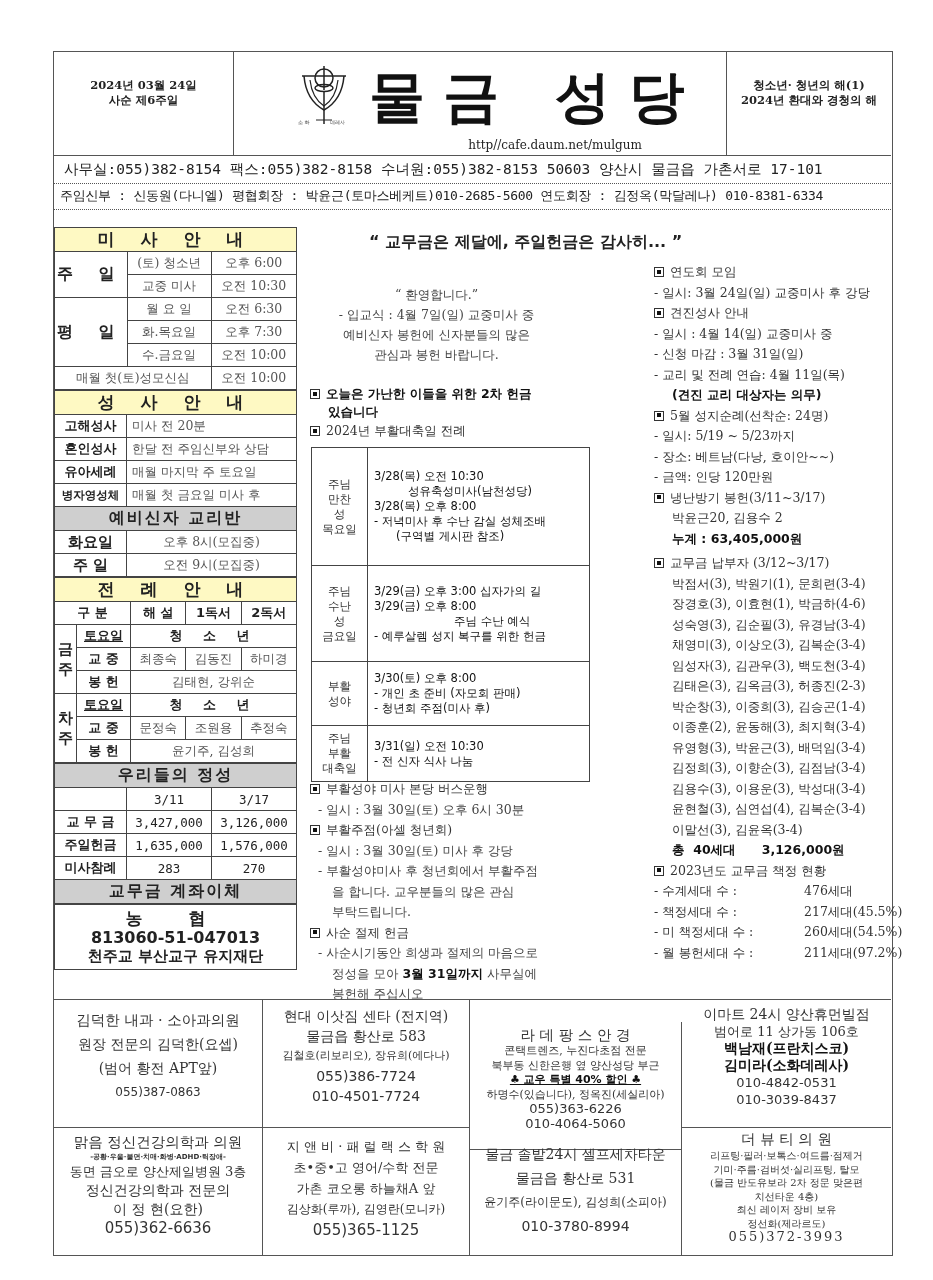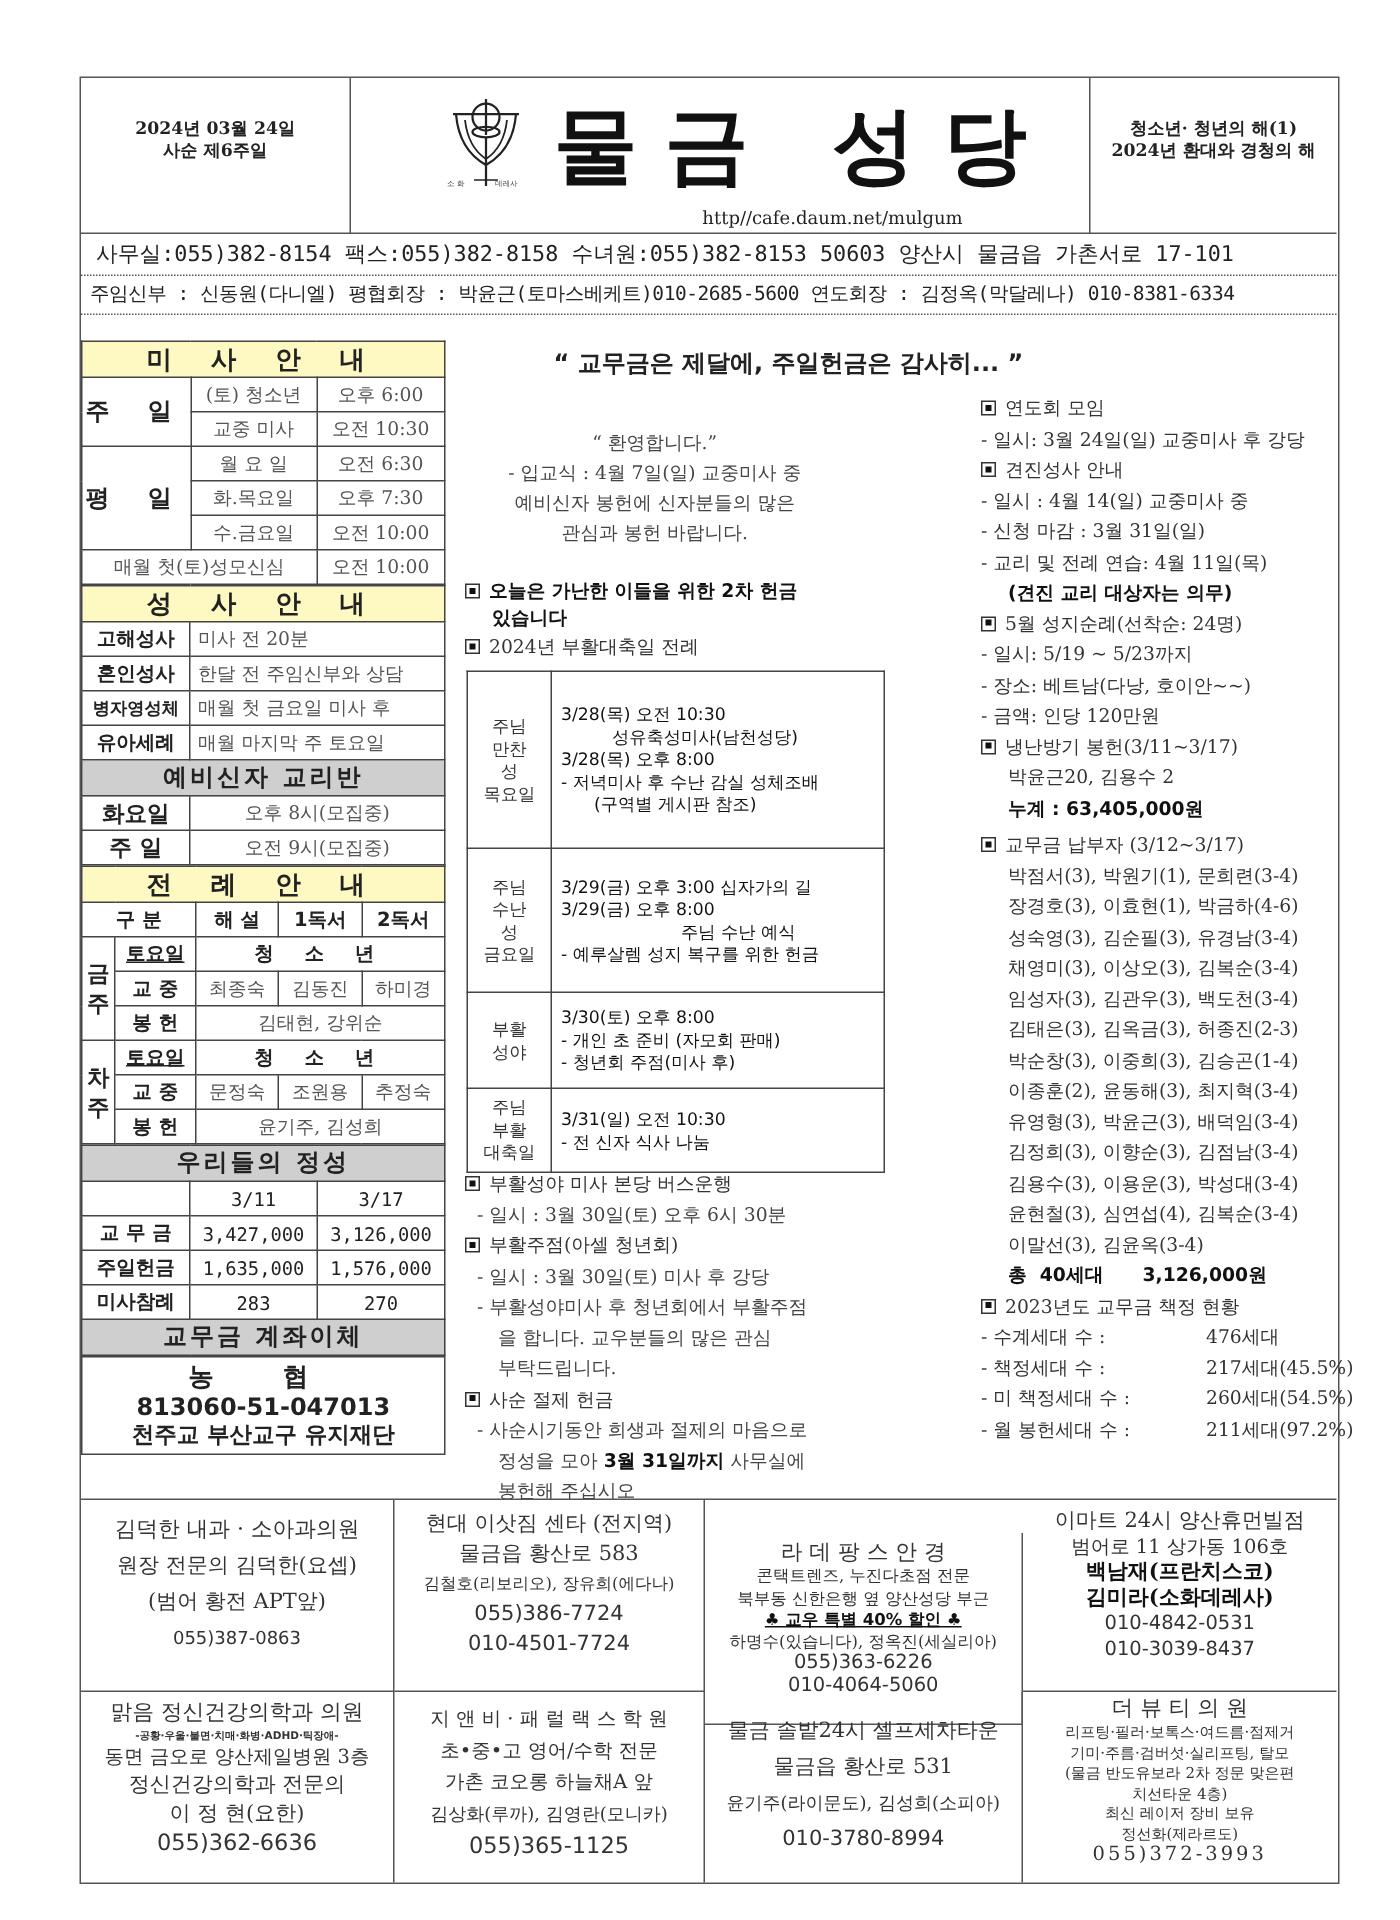--- a/index.html
+++ b/index.html
@@ -140,26 +140,26 @@
           </tr>
       <tr>
             <td class="bold-lbl" style="width:72px">고해성사</td>
             <td class="grey left">미사 전 20분</td>
           </tr>
       <tr>
             <td class="bold-lbl">혼인성사</td>
             <td class="grey left">한달 전 주임신부와 상담</td>
           </tr>
       <tr>
+            <td class="bold-lbl">유아세례</td>
+            <td class="grey left">매월 마지막 주 토요일</td>
+          </tr>
+      <tr>
             <td class="bold-lbl" style="font-size:11.5px !important">병자영성체</td>
             <td class="grey left">매월 첫 금요일 미사 후</td>
-          </tr>
-      <tr>
-            <td class="bold-lbl">유아세례</td>
-            <td class="grey left">매월 마지막 주 토요일</td>
           </tr>
       <tr>
             <td colspan="2" class="sec-hdr2">예비신자 교리반</td>
           </tr>
       <tr>
             <td class="bold-lbl" style="font-size:15px !important">화요일</td>
             <td class="grey">오후 8시(모집중)</td>
           </tr>
       <tr>
             <td class="bold-lbl" style="font-size:15px !important">주  일</td>

